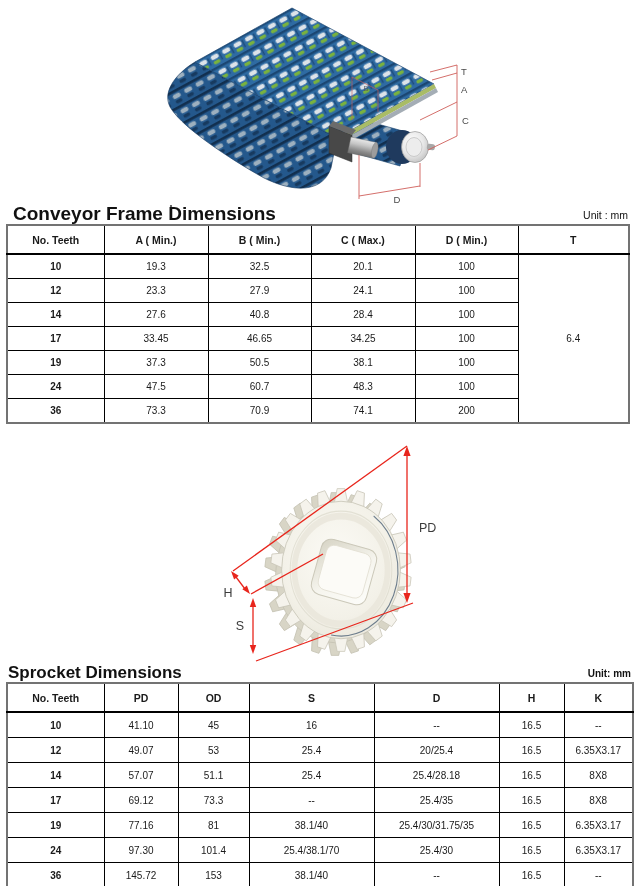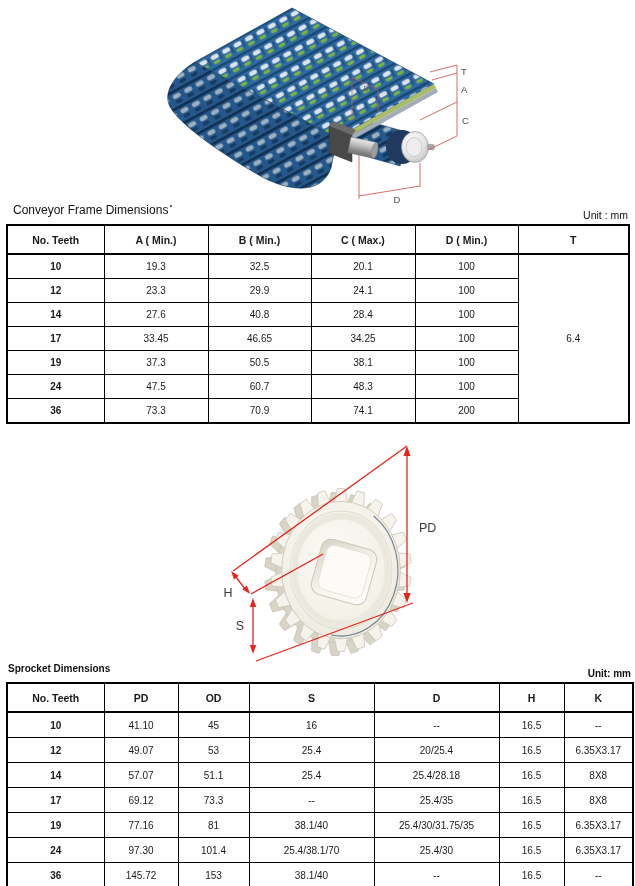--- a/index.html
+++ b/index.html
@@ -1,24 +1,24 @@
 <!DOCTYPE html>
 <html><head>
 <meta charset="utf-8">
 <style>
   html,body{margin:0;padding:0;background:#fff;}
   .page{position:relative;width:635px;height:886px;background:#fff;overflow:hidden;
         font-family:"Liberation Sans","DejaVu Sans",sans-serif;color:#111;}
   svg.beltfig{position:absolute;left:0;top:0;width:635px;height:210px;}
   svg.sprkfig{position:absolute;left:0;top:430px;width:635px;height:240px;}
-  .title1{position:absolute;left:13px;top:203px;font-size:12px;font-weight:normal;}
+  .title1{position:absolute;left:13px;top:203px;font-size:19px;font-weight:bold;}
   .unit1{position:absolute;right:7px;top:209px;font-size:10.5px;font-weight:normal;}
-  .title2{position:absolute;left:8px;top:663px;font-size:10px;font-weight:bold;}
+  .title2{position:absolute;left:8px;top:663px;font-size:17px;font-weight:bold;}
   .unit2{position:absolute;right:4px;top:668px;font-size:10px;font-weight:bold;margin-left:15px;}
-  table.dim{position:absolute;border-collapse:collapse;table-layout:fixed;border:2px solid #000000;}
+  table.dim{position:absolute;border-collapse:collapse;table-layout:fixed;border:2px solid #737373;}
   table.dim td{border:1px solid #000;text-align:center;vertical-align:middle;
                font-size:10px;color:#1a1a1a;padding:0;overflow:hidden;}
   table.dim thead td{font-weight:bold;font-size:10.5px;height:27px;border-bottom:2px solid #000;}
   table.t1{left:6px;top:224px;width:622px;}
   table.t1 tbody td{height:23px;}
   table.t2{left:6px;top:682px;width:626px;}
   table.t2 tbody td{height:24px;}
   td.nt{font-weight:bold;}
   text.dimlab{font-family:"Liberation Sans","DejaVu Sans",sans-serif;}
 </style>
@@ -127,21 +127,21 @@
         <td class="nt">10</td>
         <td>19.3</td>
         <td>32.5</td>
         <td>20.1</td>
         <td>100</td>
         <td rowspan="7">6.4</td>
       </tr>
       <tr>
         <td class="nt">12</td>
         <td>23.3</td>
-        <td>29.9</td>
+        <td>27.9</td>
         <td>24.1</td>
         <td>100</td>
       </tr>
       <tr>
         <td class="nt">14</td>
         <td>27.6</td>
         <td>40.8</td>
         <td>28.4</td>
         <td>100</td>
       </tr>

